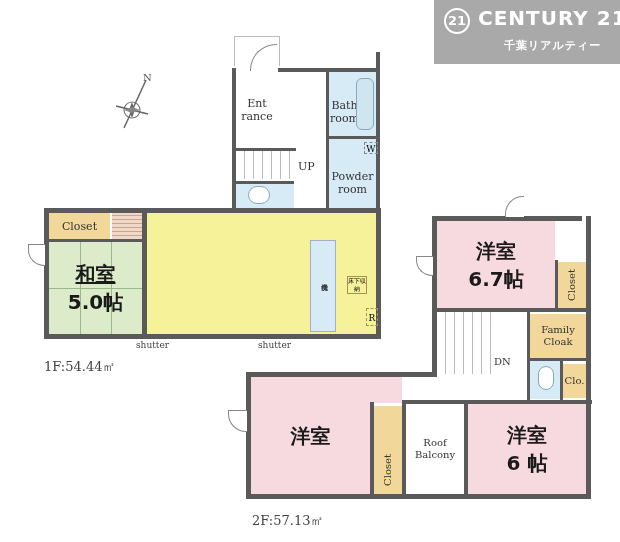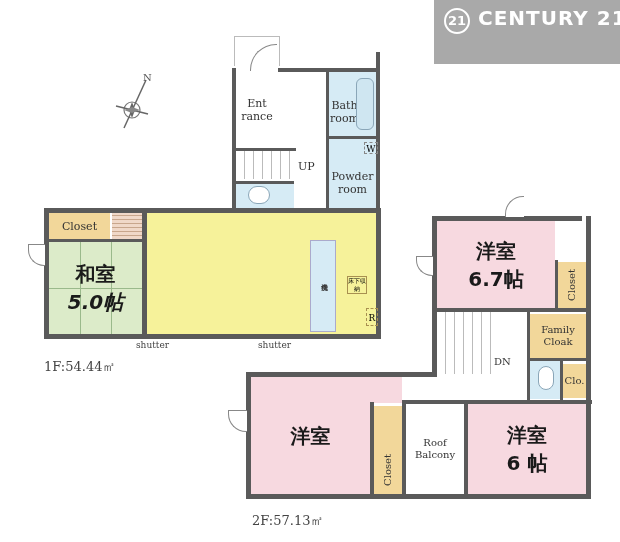--- a/index.html
+++ b/index.html
@@ -21,20 +21,21 @@
   .vert { writing-mode:vertical-rl; }
   .door-arc { position:absolute; border:1px solid #888; background:#fff; }
   .fixture { position:absolute; border:1px solid #8aa6b8; border-radius:6px; background:#cfe6f1; }
 </style>
 </head>
 <body>
 
 <div class="abs logo">
   <div class="abs logo-mark">21</div>
   <div class="abs logo-title">CENTURY 21</div>
+  <div class="abs logo-sub">千葉リアルティー</div>
 </div>
 
 <div class="abs" style="left:112px;top:72px;width:50px;height:60px;">
   <svg width="50" height="60" viewBox="0 0 50 60">
     <circle cx="20" cy="38" r="8" fill="none" stroke="#777" stroke-width="1.2"></circle>
     <line x1="12" y1="56" x2="34" y2="8" stroke="#666" stroke-width="1.5"></line>
     <line x1="4" y1="34" x2="36" y2="42" stroke="#666" stroke-width="1.5"></line>
     <polygon points="20,30 23,38 20,46 17,38" fill="#666"></polygon>
     <polygon points="12,38 20,35 28,38 20,41" fill="#888"></polygon>
   </svg>
@@ -82,22 +83,22 @@
   <div class="abs room" style="left:49px;top:213px;width:61px;height:26px;background:#f2d79a;">
     <span class="en-label">Closet</span>
   </div>
   <div class="abs" style="left:112px;top:213px;width:30px;height:26px;background:repeating-linear-gradient(0deg,#f0d8c8 0 3px,#c8a68c 3px 4px);"></div>
   <div class="abs wall" style="left:49px;top:239px;width:93px;height:3px;"></div>
 
   <div class="abs room" style="left:49px;top:242px;width:93px;height:92px;background:#dcebc9;">
     <div class="tatami-line" style="left:31px;top:0;width:1px;height:100%;"></div>
     <div class="tatami-line" style="left:62px;top:0;width:1px;height:100%;"></div>
     <div class="tatami-line" style="left:0;top:46px;width:100%;height:1px;"></div>
-    <span class="jp-label" style="position:relative;">和室</span>
-    <span class="jp-label" style="position:relative;font-style:italic;">5.0帖</span>
+    <span class="jp-label" style="position:relative;text-decoration:underline;">和室</span>
+    <span class="jp-label" style="position:relative;">5.0帖</span>
   </div>
   <div class="door-arc" style="left:28px;top:244px;width:16px;height:20px;border-radius:0 0 0 16px;border-right:none;"></div>
 
   <div class="abs room" style="left:147px;top:213px;width:229px;height:121px;background:#f6f29a;">
   </div>
   <div class="abs" style="left:310px;top:240px;width:26px;height:92px;background:#d6ebf5;border:1px solid #aac;"></div>
   <div class="abs vert sm-label" style="left:318px;top:278px;font-size:7px;">食洗機</div>
   <div class="abs" style="left:347px;top:276px;width:20px;height:18px;border:1px solid #a89050;font:6px 'DejaVu Sans',sans-serif;text-align:center;line-height:8px;">床下収納</div>
   <div class="abs" style="left:366px;top:308px;width:12px;height:18px;border:1px dashed #a89050;font:9px 'DejaVu Serif',serif;line-height:18px;text-align:center;">R</div>
 

